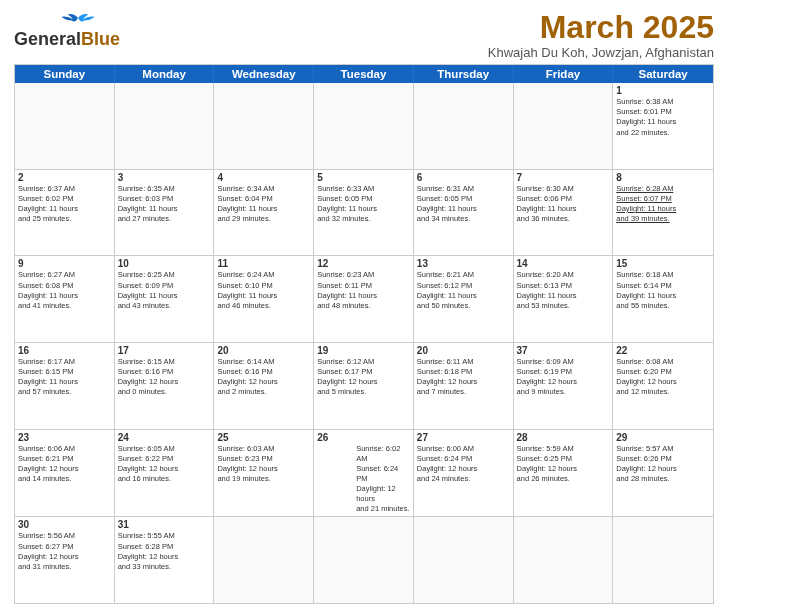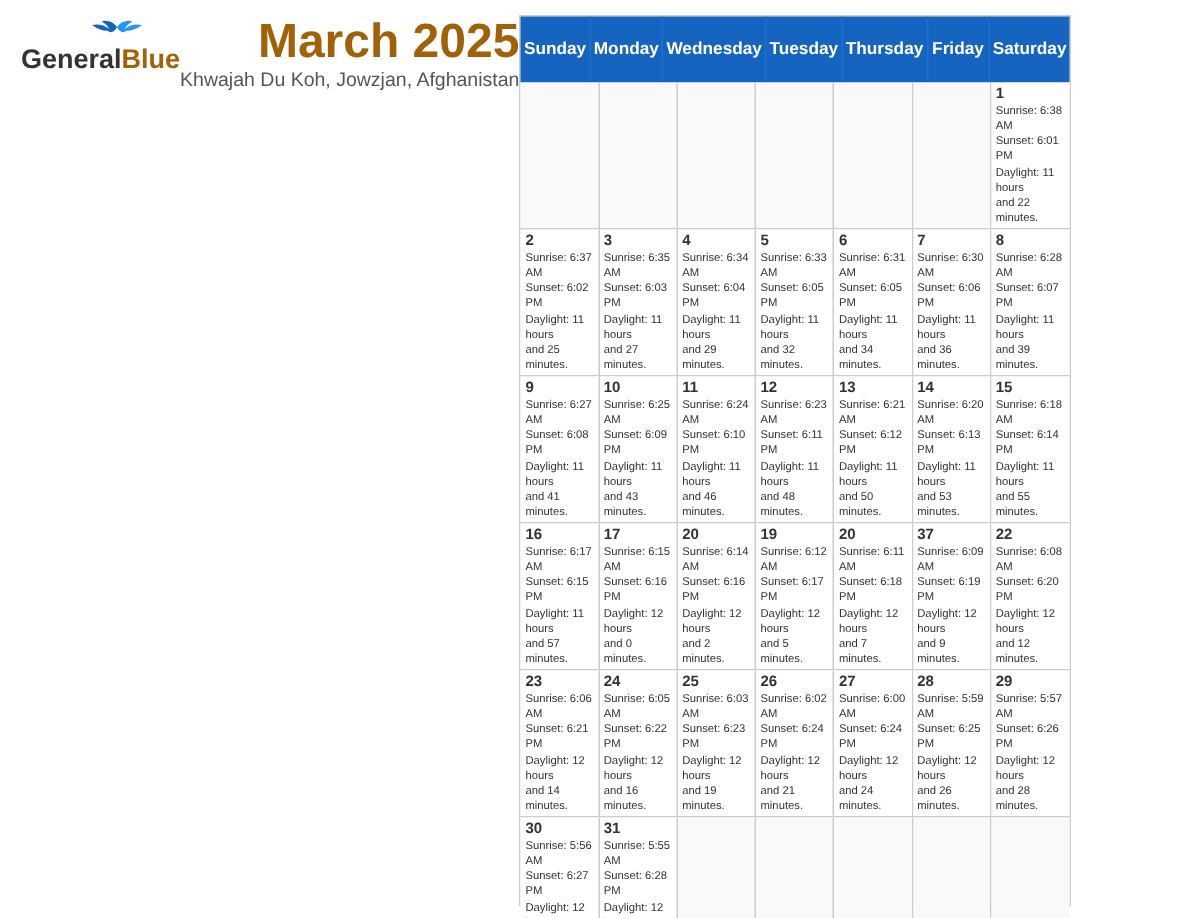--- a/index.html
+++ b/index.html
@@ -8,21 +8,21 @@
       background: #fff;
       width: 792px;
       height: 612px;
       overflow: hidden;
     }
     .page {
       width: 728px;
       height: 612px;
       padding: 10px 14px 8px 14px;
       display: flex;
-      flex-direction: row;
+      flex-direction: column;
     }
     .header {
       display: flex;
       align-items: flex-start;
       justify-content: space-between;
       margin-bottom: 4px;
     }
     .logo {
       display: flex;
       flex-direction: column;
@@ -62,21 +62,21 @@
     .cal-header {
       display: grid;
       grid-template-columns: repeat(7, 1fr);
       background: #1565C0;
     }
     .cal-header-cell {
       color: #fff;
       text-align: center;
       font-size: 11.5px;
       font-weight: bold;
-      padding: 16px 2px;
+      padding: 3px 2px;
       border-right: 1px solid #1a72cc;
     }
     .cal-header-cell:last-child { border-right: none; }
     .cal-body {
       flex: 1;
       display: flex;
       flex-direction: column;
     }
     .cal-row {
       display: grid;
@@ -194,21 +194,21 @@
           </div>
           <div class="cal-cell">
             <div class="day-num">7</div>
             <div class="cell-info" style="white-space: pre-line;">Sunrise: 6:30 AM
 Sunset: 6:06 PM
 Daylight: 11 hours
 and 36 minutes.</div>
           </div>
           <div class="cal-cell">
             <div class="day-num">8</div>
-            <div class="cell-info" style="white-space: pre-line;">Sunrise: 6:28 AM
+            <div class="cell-info" style="white-space: pre-line; text-decoration: underline;">Sunrise: 6:28 AM
 Sunset: 6:07 PM
 Daylight: 11 hours
 and 39 minutes.</div>
           </div>
         </div>
         <div class="cal-row">
           <div class="cal-cell">
             <div class="day-num">9</div>
             <div class="cell-info" style="white-space: pre-line;">Sunrise: 6:27 AM
 Sunset: 6:08 PM
@@ -326,21 +326,21 @@
           </div>
           <div class="cal-cell">
             <div class="day-num">25</div>
             <div class="cell-info" style="white-space: pre-line;">Sunrise: 6:03 AM
 Sunset: 6:23 PM
 Daylight: 12 hours
 and 19 minutes.</div>
           </div>
           <div class="cal-cell">
             <div class="day-num">26</div>
-            <div class="cell-info" style="white-space: pre-line;">Sunrise: 6:02 AM
+            <div class="cell-info" style="white-space: pre-line; margin-left: 39px;">Sunrise: 6:02 AM
 Sunset: 6:24 PM
 Daylight: 12 hours
 and 21 minutes.</div>
           </div>
           <div class="cal-cell">
             <div class="day-num">27</div>
             <div class="cell-info" style="white-space: pre-line;">Sunrise: 6:00 AM
 Sunset: 6:24 PM
 Daylight: 12 hours
 and 24 minutes.</div>

